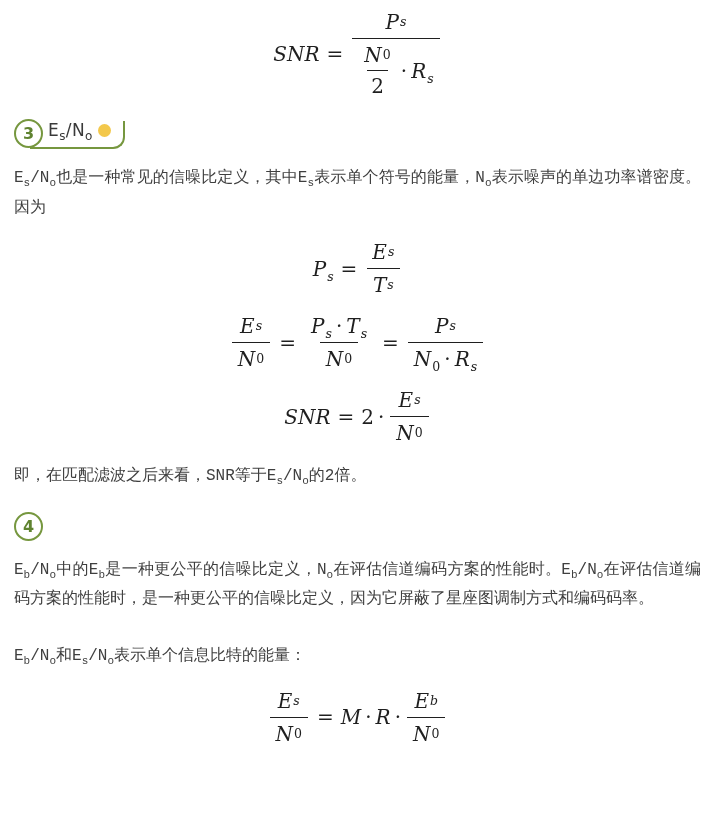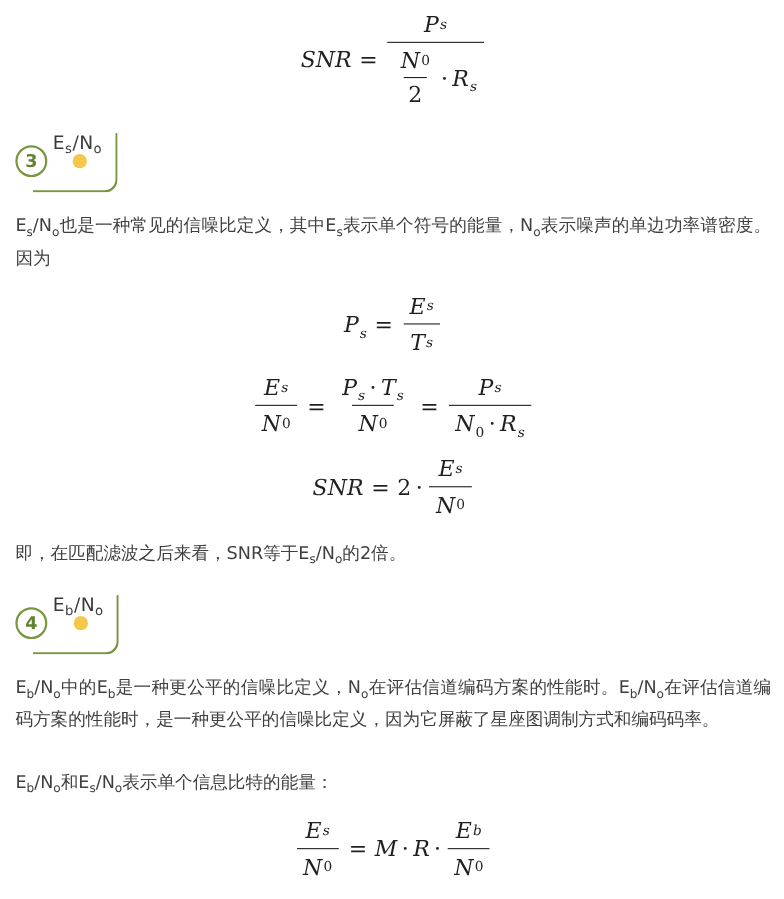--- a/index.html
+++ b/index.html
@@ -1,30 +1,30 @@
 <!DOCTYPE html>
 <html lang="zh"><head>
 <meta charset="utf-8">
 <style>
   html,body{margin:0;padding:0;background:#ffffff;}
   body{width:713px;box-sizing:border-box;font-family:"DejaVu Sans","Liberation Sans",sans-serif;}
   .doc{padding:6px 12px 10px 14px;}
 
   
-  .p{font-size:16px;line-height:1.85;color:#3f3f3f;margin:15px 0;text-align:justify;}
+  .p{font-size:16px;line-height:1.85;color:#3f3f3f;margin:15px 0;text-align:justify;font-family:Liberation Mono, monospace;}
   .p sub{font-size:11px;line-height:0;}
 
   
   .heading{display:flex;align-items:center;margin:20px 0 13px;}
   .hcircle{width:25px;height:25px;border:2px solid #76973f;border-radius:50%;
            display:inline-flex;align-items:center;justify-content:center;
            color:#5f8330;font-weight:bold;font-size:16px;background:#fff;
            position:relative;z-index:2;flex:0 0 auto;}
   .hwrap{position:relative;display:inline-flex;align-items:center;
-         padding:2px 14px 22px 12px;margin-left:-7px;flex-direction:column;}
+         padding:2px 14px 9px 12px;margin-left:-7px;}
   .hhook{position:absolute;left:-6px;right:0;top:3px;bottom:0;
          border-bottom:2px solid #76973f;border-right:2px solid #76973f;
          border-bottom-right-radius:12px;}
   .htitle{font-size:17px;color:#3a3a3a;letter-spacing:.4px;position:relative;z-index:1;}
   .htitle sub{font-size:12px;line-height:0;}
   .hdot{width:13px;height:13px;border-radius:50%;background:#f3c84b;
         margin-left:5px;position:relative;z-index:1;flex:0 0 auto;}
 
   
   .formula{display:flex;justify-content:center;align-items:center;
@@ -149,25 +149,20 @@
           <span class="it">N</span>
           <sub class="up">0</sub>
         </span>
     </span>
   </div>
 
   <div class="p"><span>即，在匹配滤波之后来看，SNR等于E</span><sub>s</sub><span>/N</span><sub>o</sub><span>的2倍。</span></div>
 
   <div class="heading">
     <span class="hcircle">4</span>
-    <span class="hwrap">
-      <span class="hhook"></span>
-      <span class="htitle"><span>E</span><sub>b</sub><span>/N</span><sub>o</sub></span>
-      <span class="hdot"></span>
-    </span>
   </div>
 
   <div class="p"><span>E</span><sub>b</sub><span>/N</span><sub>o</sub><span>中的E</span><sub>b</sub><span>是一种更公平的信噪比定义，N</span><sub>o</sub><span>在评估信道编码方案的性能时。E</span><sub>b</sub><span>/N</span><sub>o</sub><span>在评估信道编码方案的性能时，是一种更公平的信噪比定义，因为它屏蔽了星座图调制方式和编码码率。</span></div>
 
   <div class="p" style="margin-top:27px;"><span>E</span><sub>b</sub><span>/N</span><sub>o</sub><span>和E</span><sub>s</sub><span>/N</span><sub>o</sub><span>表示单个信息比特的能量：</span></div>
 
   <div class="formula">
     <span class="frac">
       <span class="fnum">
           <span class="it">E</span>

